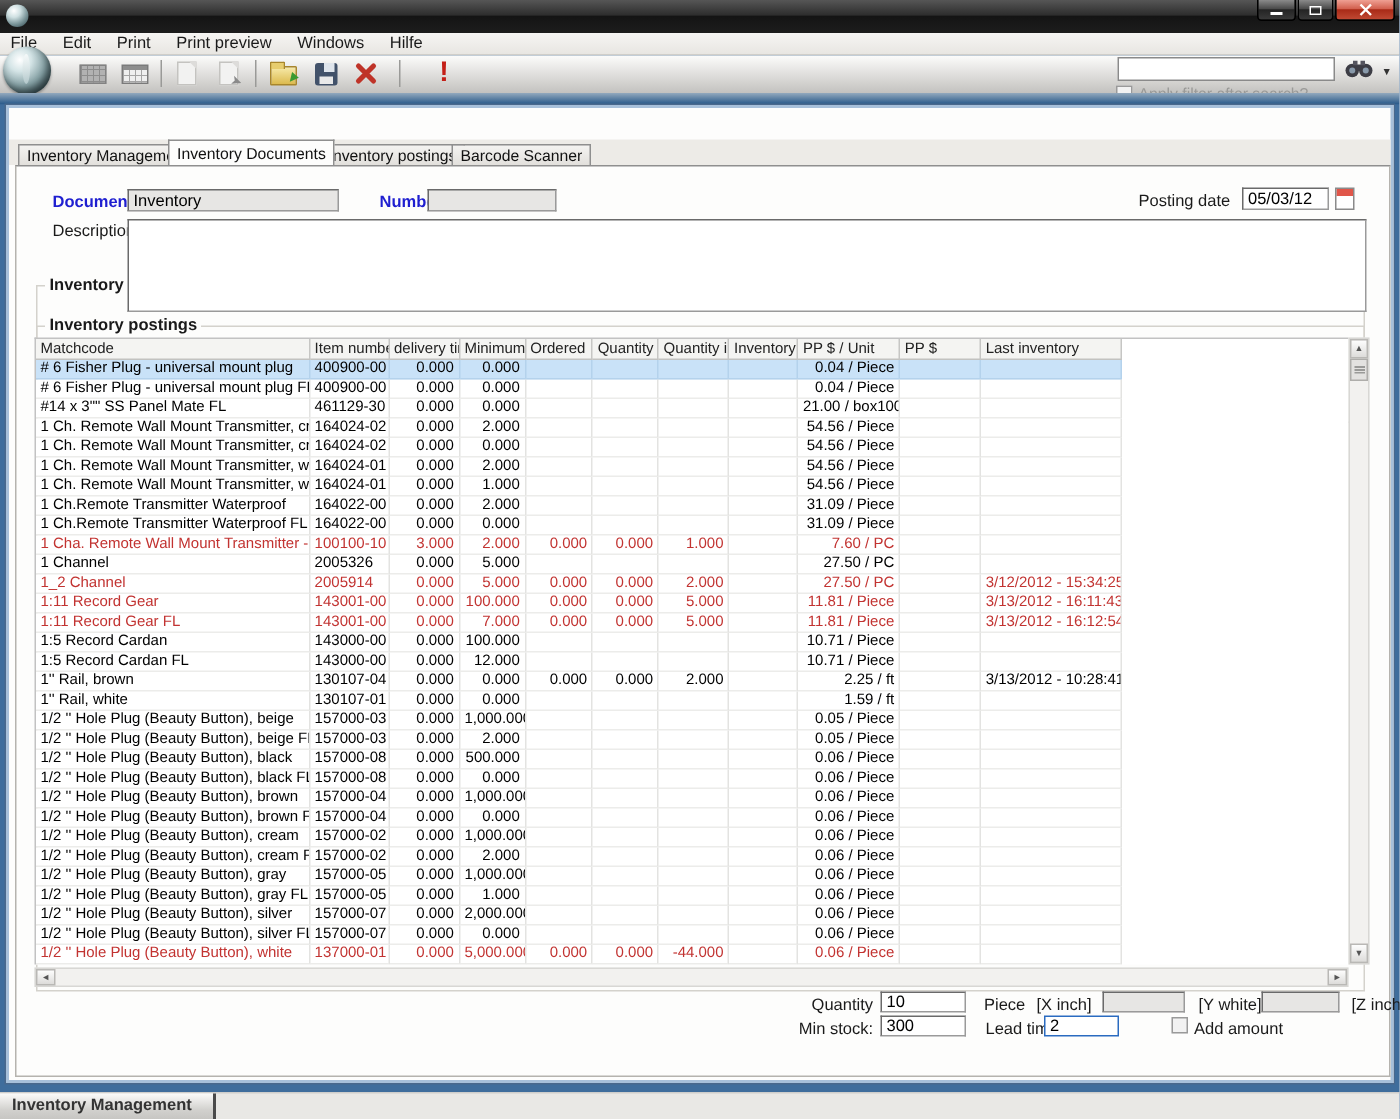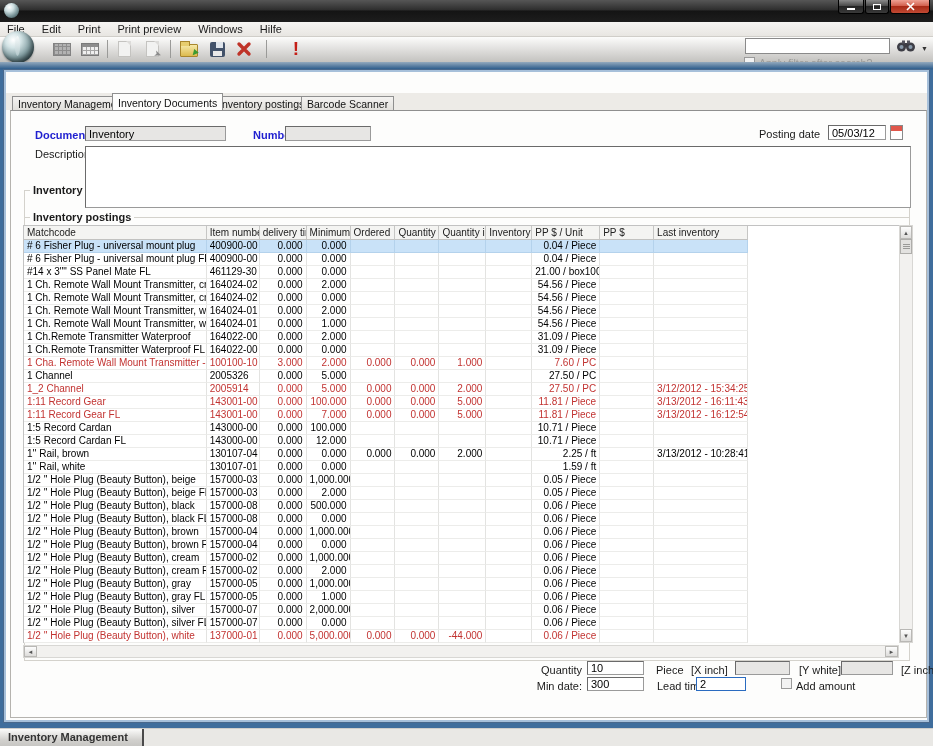--- a/index.html
+++ b/index.html
@@ -692,21 +692,21 @@
 
     <span class="ftr-label-r" style="position:absolute; left:480px; top:592px;">Quantity</span>
     <input class="tbx" style="left: 581px; top: 589px; width: 57px; height: 14px;" type="text" value="10">
     <span class="plain-label" style="left:650px; top:592px;">Piece</span>
     <span class="plain-label" style="left:685px; top:592px;">[X inch]</span>
     <input class="tbx gray" style="left: 729px; top: 589px; width: 55px; height: 14px;" type="text" disabled="" value="">
     <span class="plain-label" style="left:793px; top:592px;">[Y white]</span>
     <input class="tbx gray" style="left: 835px; top: 589px; width: 52px; height: 14px;" type="text" disabled="" value="">
     <span class="plain-label" style="left:895px; top:592px; width:40px;">[Z inch]</span>
 
-    <span class="ftr-label-r" style="position:absolute; left:480px; top:608px;">Min date:</span>
+    <span class="ftr-label-r" style="position:absolute; left:480px; top:608px;">Min stock:</span>
     <input class="tbx" style="left: 581px; top: 605px; width: 57px; height: 14px;" type="text" value="300">
     <span class="plain-label" style="left:651px; top:608px;">Lead time</span>
     <input class="tbx focus" style="left: 690px; top: 605px; width: 50px; height: 14px;" type="text" value="2">
     <span class="cb" style="position:absolute; left:775px; top:606px;"></span>
     <span class="plain-label" style="left:790px; top:608px;">Add amount</span>
 
   </div>
 </div>
 
 <div class="taskbar">

